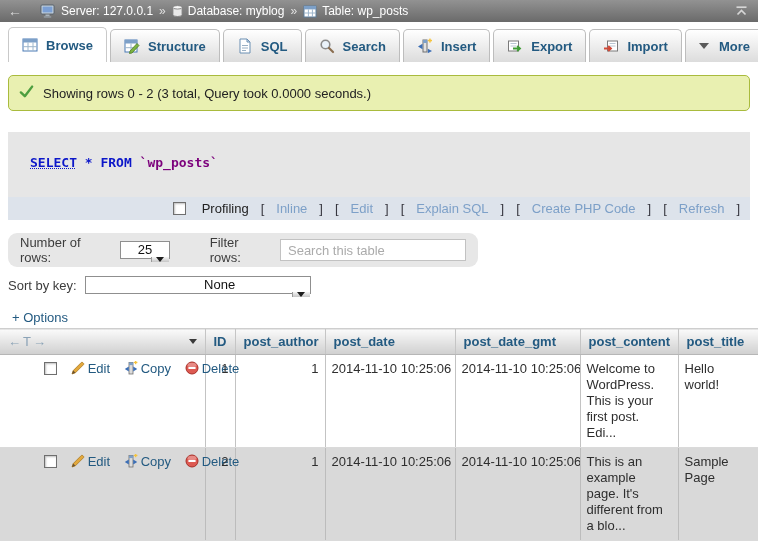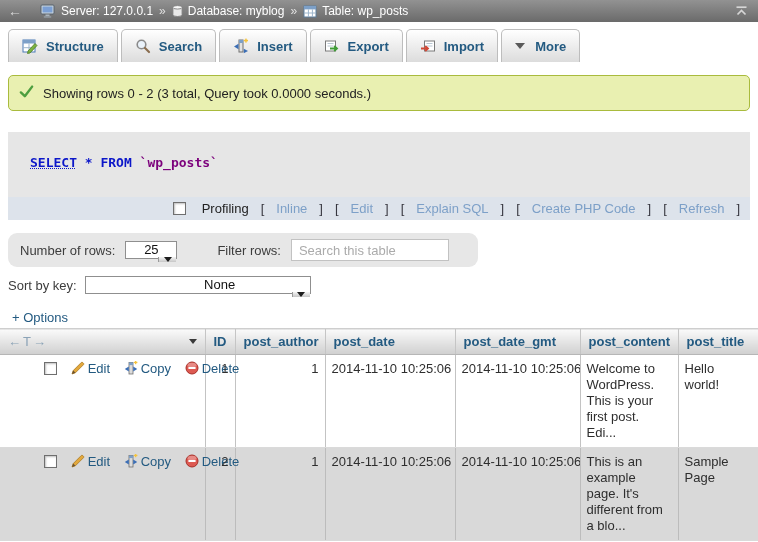--- a/index.html
+++ b/index.html
@@ -69,21 +69,21 @@
   }
   .tri{width:0;height:0;border-left:4px solid transparent;border-right:4px solid transparent;border-top:5px solid #1d1d1d;}
   
   .rowsbar{
     margin:13px 8px 0;width:470px;height:34px;box-sizing:border-box;background:#e7e7e7;border-radius:9px;
     display:flex;align-items:center;padding:0 12px;gap:10px;color:#3c3c3c;
   }
   .rowsbar .select{width:52px;}
   .filter-label{margin-left:30px;}
   .filter-input{
-    width:158px;height:22px;box-sizing:border-box;border:1px solid #c2c2c2;padding:2px 7px;
+    width:186px;height:22px;box-sizing:border-box;border:1px solid #c2c2c2;padding:2px 7px;
     font-family:"Liberation Sans",sans-serif;font-size:13px;color:#333;background:#fff;
   }
   .filter-input::placeholder{color:#ababab;opacity:1;}
   .sortbar{margin:9px 8px 0;display:flex;align-items:center;gap:8px;color:#3c3c3c;}
   .sortbar .select{width:226px;padding-left:44px;}
   .options{margin:16px 12px 0;color:#235a81;cursor:pointer;display:inline-block;}
   
   table.results{
     width:758px;table-layout:fixed;border-collapse:collapse;margin-top:3px;
     font-size:13px;color:#2e2e2e;
@@ -160,31 +160,55 @@
   <span class="collapse">
     <svg width="13" height="10" viewBox="0 0 13 10">
         <line x1="1.5" y1="1.2" x2="11.5" y2="1.2" stroke="#d6d6d6" stroke-width="1.7"></line>
         <path d="M2.5 8.5 L6.5 4.5 L10.5 8.5" fill="none" stroke="#d6d6d6" stroke-width="1.7"></path>
       </svg>
   </span>
 </div>
 
 
 <div class="tabbar">
+  <div class="tab active">
+    <span class="ticon">
+        <svg width="16" height="16" viewBox="0 0 16 16">
+          <rect x="1" y="2" width="14" height="12" fill="#fff" stroke="#4a7ab5"></rect>
+          <rect x="1" y="2" width="14" height="3.5" fill="#7da0c8"></rect>
+          <line x1="6" y1="5.5" x2="6" y2="14" stroke="#9db6cc"></line>
+          <line x1="11" y1="5.5" x2="11" y2="14" stroke="#9db6cc"></line>
+          <line x1="1" y1="9.7" x2="15" y2="9.7" stroke="#9db6cc"></line>
+        </svg>
+      </span>
+    <span>Browse</span>
+  </div>
   <div class="tab">
     <span class="ticon">
         <svg width="16" height="16" viewBox="0 0 16 16">
           <rect x="1" y="2" width="12" height="12" fill="#fff" stroke="#4a7ab5"></rect>
           <rect x="1" y="2" width="12" height="3.5" fill="#7da0c8"></rect>
           <line x1="7" y1="5.5" x2="7" y2="14" stroke="#9db6cc"></line>
           <line x1="1" y1="9.7" x2="13" y2="9.7" stroke="#9db6cc"></line>
           <path d="M6 13 L13 5.5 L15 7.5 L8 15 L5.5 15.5 Z" fill="#7cb342" stroke="#4e7d24" stroke-width="0.8"></path>
         </svg>
       </span>
     <span>Structure</span>
+  </div>
+  <div class="tab">
+    <span class="ticon">
+        <svg width="16" height="16" viewBox="0 0 16 16">
+          <path d="M3 1 H10 L13 4 V15 H3 Z" fill="#fff" stroke="#6b8fb3"></path>
+          <path d="M10 1 V4 H13 Z" fill="#d7e2ee" stroke="#6b8fb3"></path>
+          <line x1="5" y1="7.5" x2="11" y2="7.5" stroke="#9ab0c4"></line>
+          <line x1="5" y1="10" x2="11" y2="10" stroke="#9ab0c4"></line>
+          <line x1="5" y1="12.5" x2="9" y2="12.5" stroke="#9ab0c4"></line>
+        </svg>
+      </span>
+    <span>SQL</span>
   </div>
   <div class="tab">
     <span class="ticon">
         <svg width="16" height="16" viewBox="0 0 16 16">
           <circle cx="6.5" cy="6.5" r="4.3" fill="#eaf2fa" stroke="#8a8a8a" stroke-width="1.6"></circle>
           <line x1="10" y1="10" x2="14" y2="14" stroke="#8a6d4f" stroke-width="2.2" stroke-linecap="round"></line>
         </svg>
       </span>
     <span>Search</span>
   </div>

